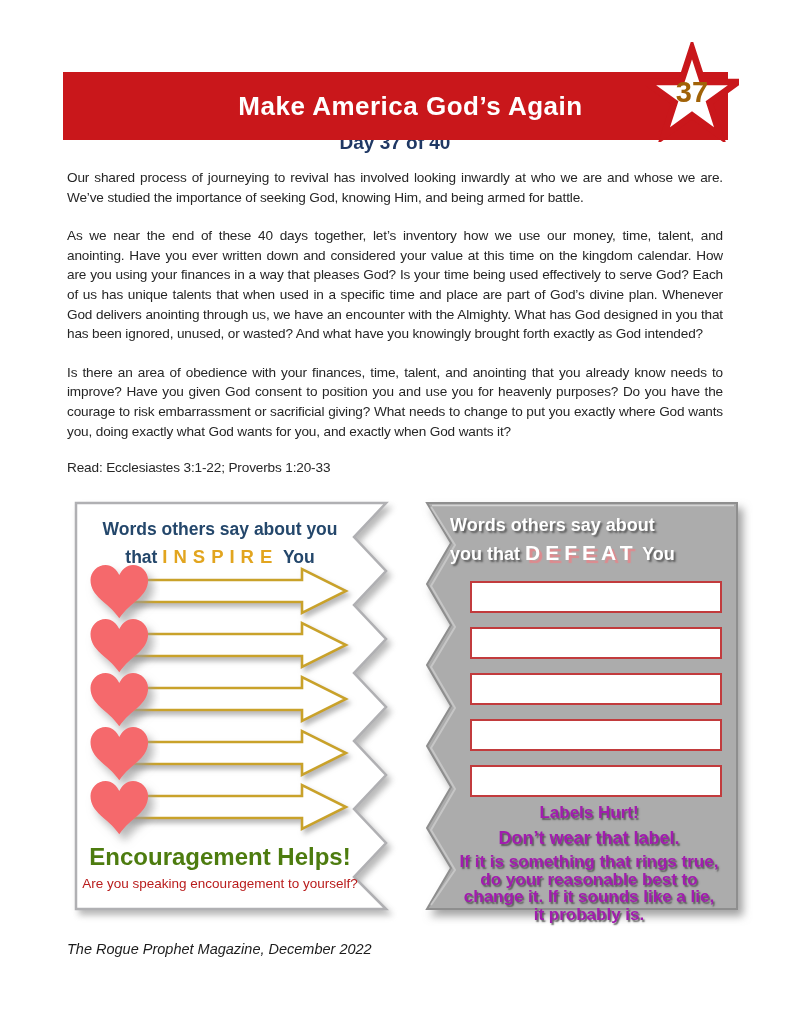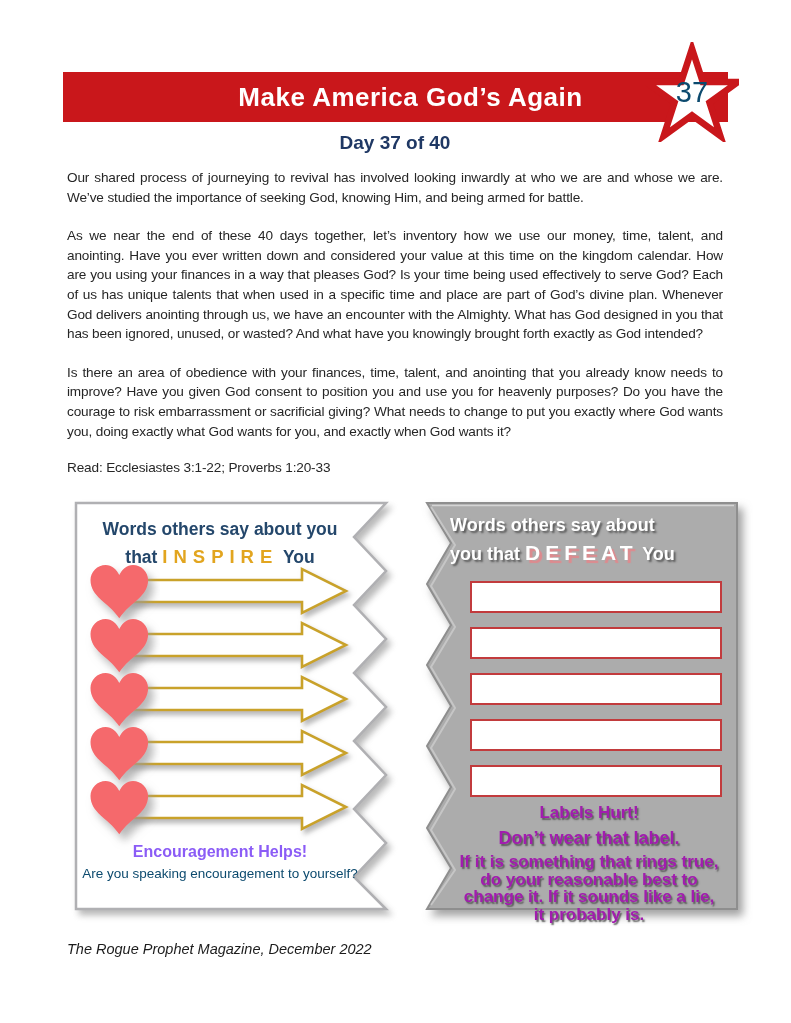--- a/index.html
+++ b/index.html
@@ -1,26 +1,26 @@
 <!DOCTYPE html>
 <html><head>
 <meta charset="utf-8">
 <style>
   html,body{margin:0;padding:0;background:#ffffff;}
   .page{position:relative;width:791px;height:1023px;background:#ffffff;overflow:hidden;
         font-family:"Liberation Sans", sans-serif;}
 
   
-  .banner{position:absolute;left:63px;top:72px;width:665px;height:50px;background:#C9171B;z-index:1;
+  .banner{position:absolute;left:63px;top:72px;width:665px;height:68px;background:#C9171B;z-index:1;
           display:flex;align-items:center;justify-content:center;padding-left:30px;box-sizing:border-box;}
   .banner-title{color:#ffffff;font-size:26px;font-weight:bold;letter-spacing:.5px;}
   .star{position:absolute;left:645px;top:42px;width:94px;height:100px;z-index:2;}
   .star svg{position:absolute;inset:0;width:100%;height:100%;}
   .star-num{position:absolute;left:0;top:14px;width:100%;height:72px;display:flex;align-items:center;
-            justify-content:center;font-size:29px;font-weight:normal;color:#0c4a6e;}
+            justify-content:center;font-size:29px;font-weight:bold;color:#a16207;}
 
   
   .content{position:absolute;left:67px;top:132px;width:656px;}
   .day{margin:0 0 14px 0;text-align:center;font-size:19px;font-weight:bold;color:#1F3864;}
   .body-p{margin:0 0 19px 0;font-size:13.6px;line-height:19.6px;letter-spacing:-0.15px;
           color:#262626;text-align:justify;}
   .read-line{margin:0;font-size:13.6px;color:#262626;letter-spacing:-0.15px;}
 
   
   .boxes{display:flex;margin-top:26px;}
@@ -29,22 +29,22 @@
   .defeat-box{width:316px;height:410px;margin-left:28px;}
   .gbox > svg{position:absolute;inset:0;width:100%;height:100%;overflow:visible;}
   .inspire-box > svg{filter:drop-shadow(4px 5px 3px rgba(100,100,100,.45));}
   .defeat-box > svg{filter:drop-shadow(5px 6px 4px rgba(70,70,70,.5));}
 
   
   .ib-title{position:absolute;left:0;top:15px;width:292px;text-align:center;z-index:3;
             color:#24476B;font-weight:bold;font-size:17.5px;line-height:27px;}
   .kw-inspire{color:#E2A51F;letter-spacing:6px;font-size:18.5px;}
   .ib-footer{position:absolute;left:2px;top:342px;width:288px;text-align:center;z-index:3;}
-  .ib-foot-title{color:#8b5cf6;font-weight:bold;font-size:16px;}
-  .ib-foot-q{color:#0c4a6e;font-size:13.5px;margin-top:5px;}
+  .ib-foot-title{color:#4d7c0f;font-weight:bold;font-size:24px;}
+  .ib-foot-q{color:#b91c1c;font-size:13.5px;margin-top:5px;}
 
   
   .db-title{position:absolute;left:26px;top:10px;width:280px;text-align:left;z-index:3;
             color:#ffffff;font-weight:bold;font-size:18px;line-height:28px;
             text-shadow:2px 2px 2px rgba(85,85,85,.95);}
   .kw-defeat{letter-spacing:5px;font-size:21px;text-shadow:3px 3px 1px #DE8A8E;}
   .db-fields{position:absolute;inset:0;z-index:3;}
   .defeat-field{position:absolute;left:46px;width:248px;height:28px;background:#ffffff;
                 border:2px solid #C23B3D;}
   .db-footer{position:absolute;left:34px;top:302px;width:262px;text-align:center;z-index:3;

